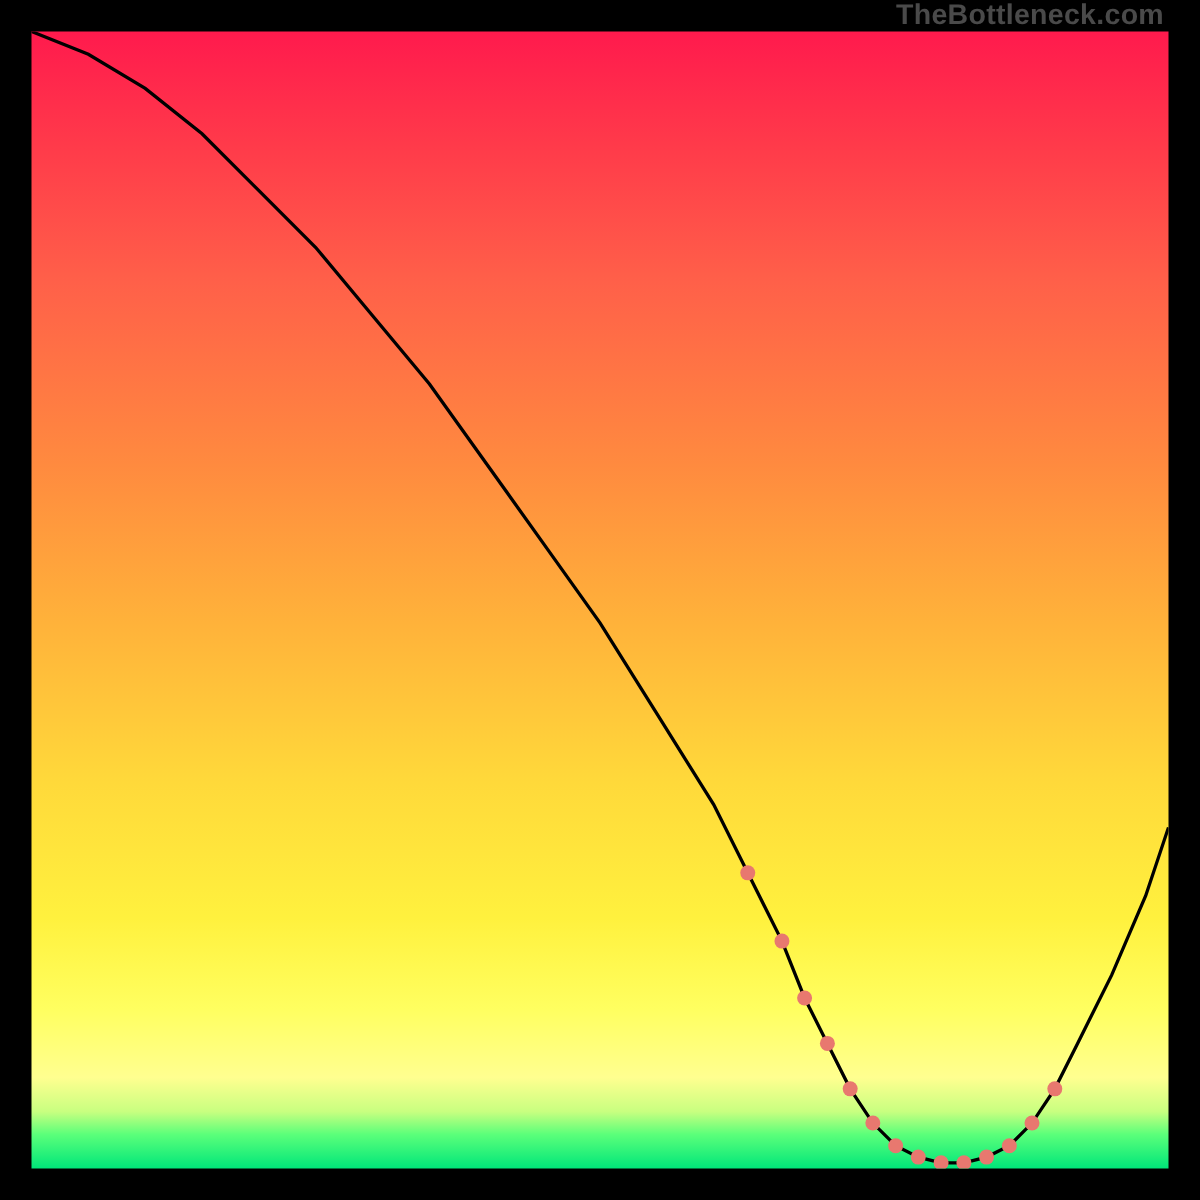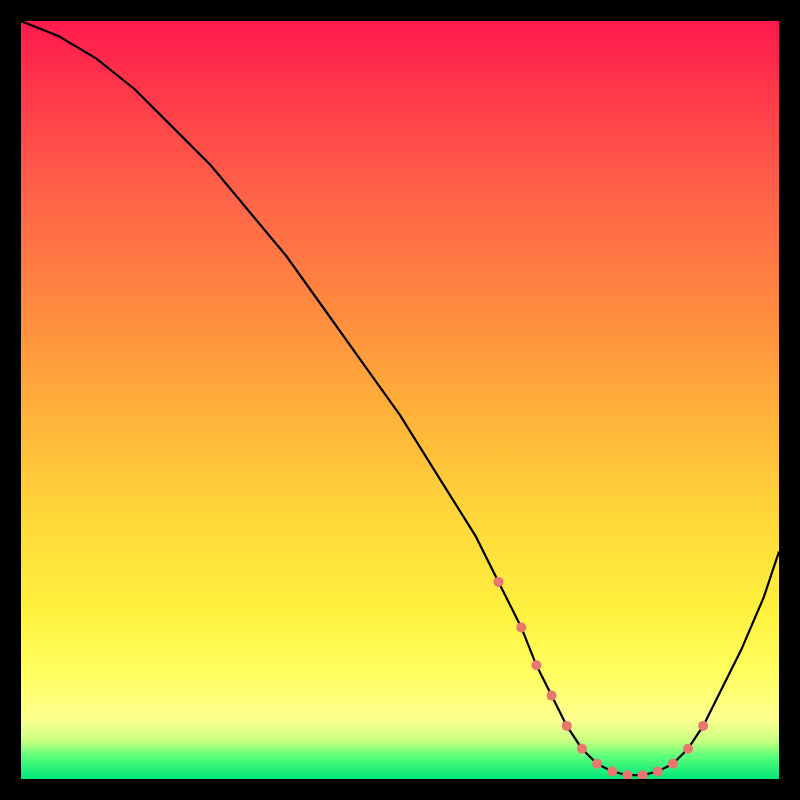--- a/index.html
+++ b/index.html
@@ -83,13 +83,14 @@
           <circle cx="591.2" cy="750.4" r="5"></circle>
           <circle cx="606.4" cy="754.2" r="5"></circle>
           <circle cx="621.6" cy="754.2" r="5"></circle>
           <circle cx="636.7" cy="750.4" r="5"></circle>
           <circle cx="651.9" cy="742.8" r="5"></circle>
           <circle cx="667.0" cy="727.7" r="5"></circle>
           <circle cx="682.2" cy="704.9" r="5"></circle>
         </g>
     </svg>
   </div>
+  <div class="watermark">TheBottleneck.com</div>
 </div>
 
 </body></html>

